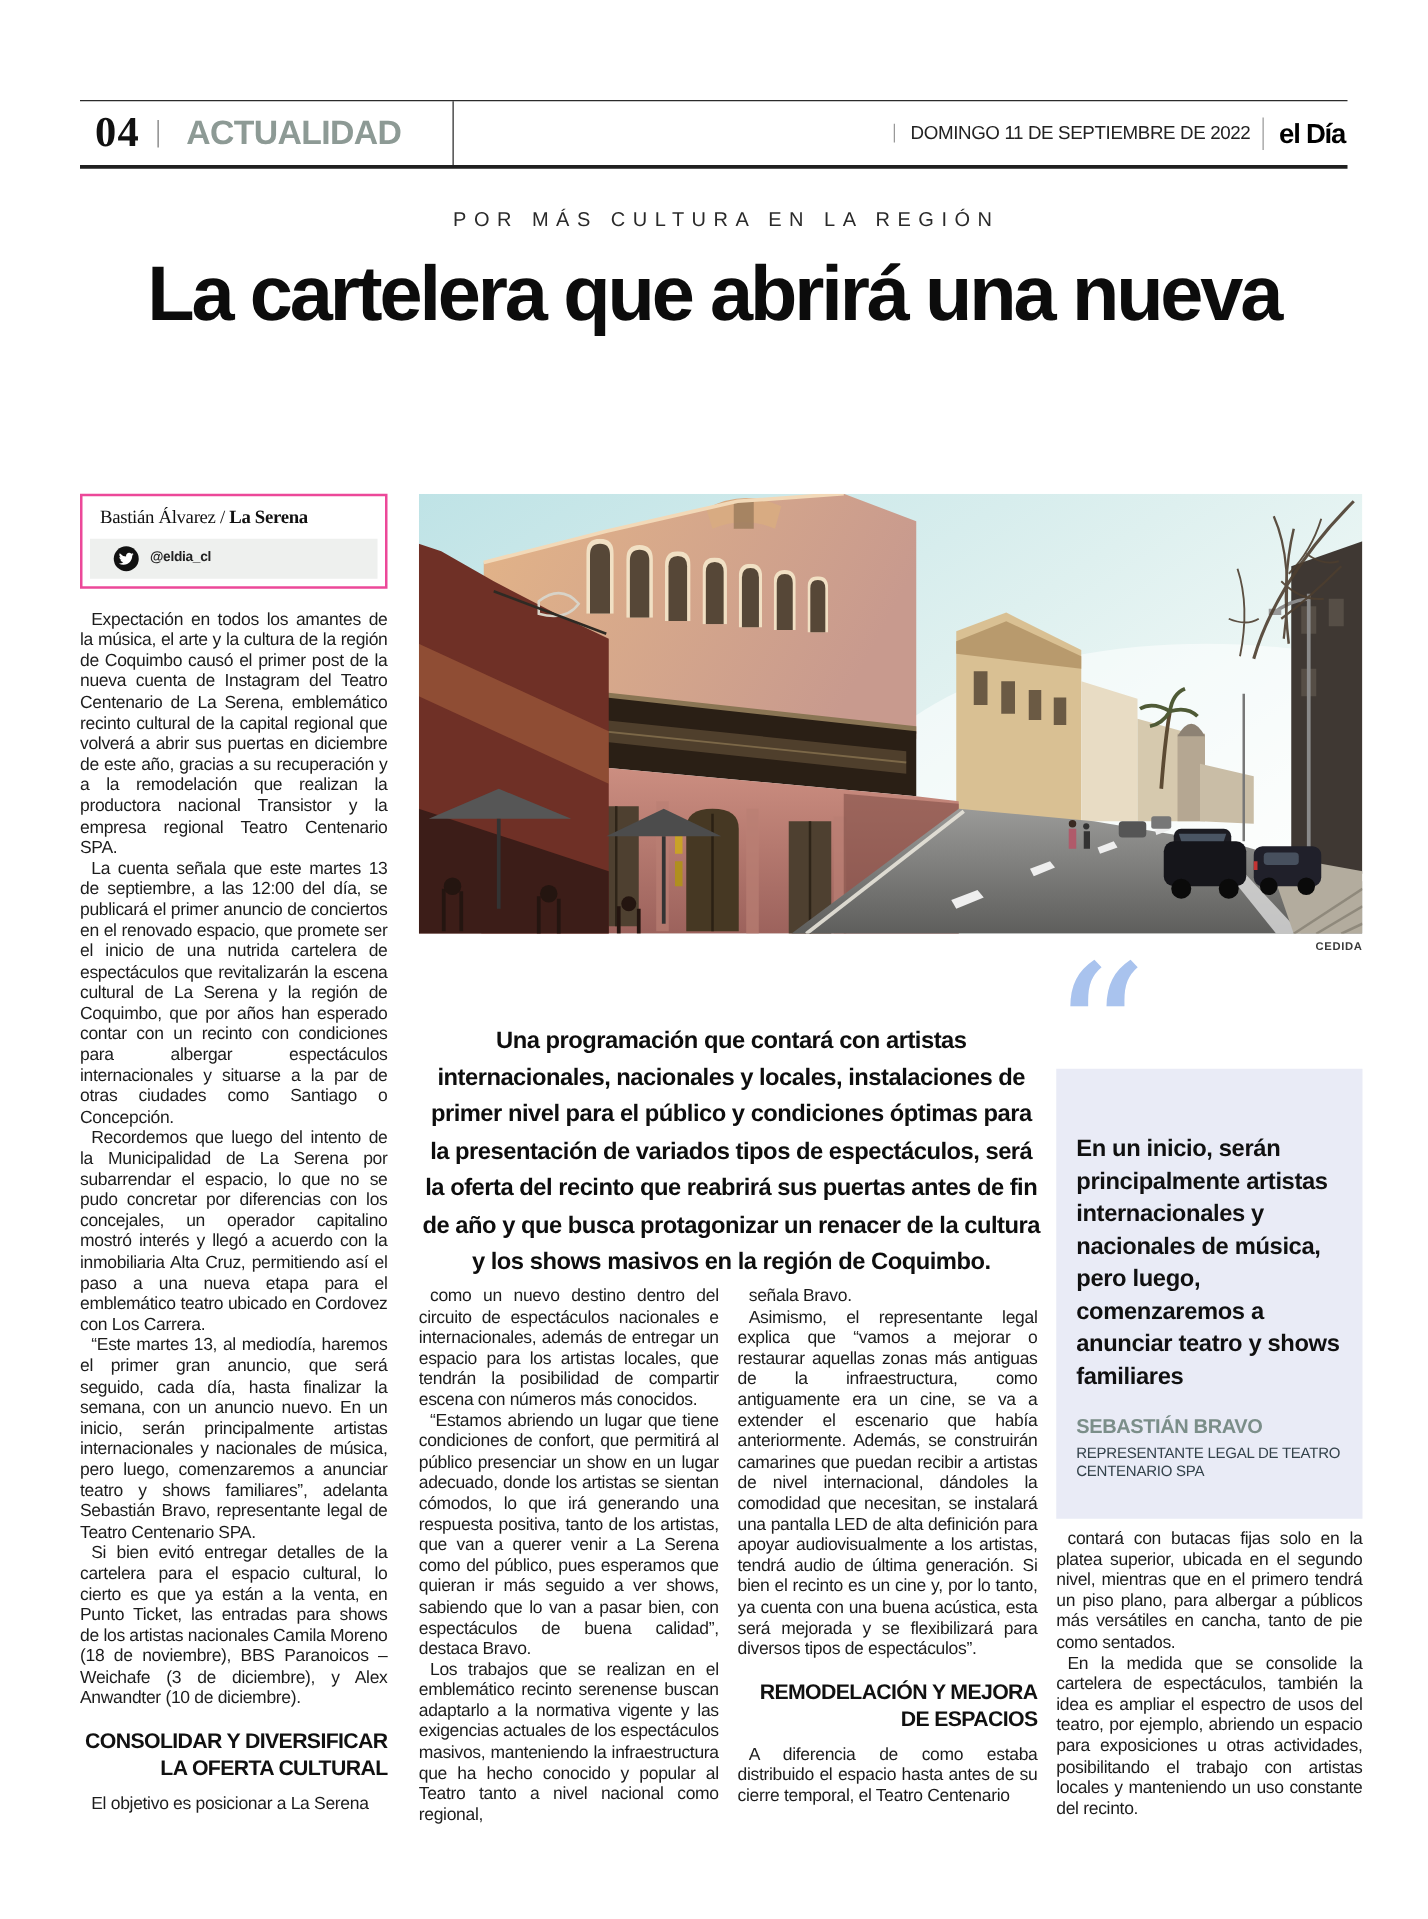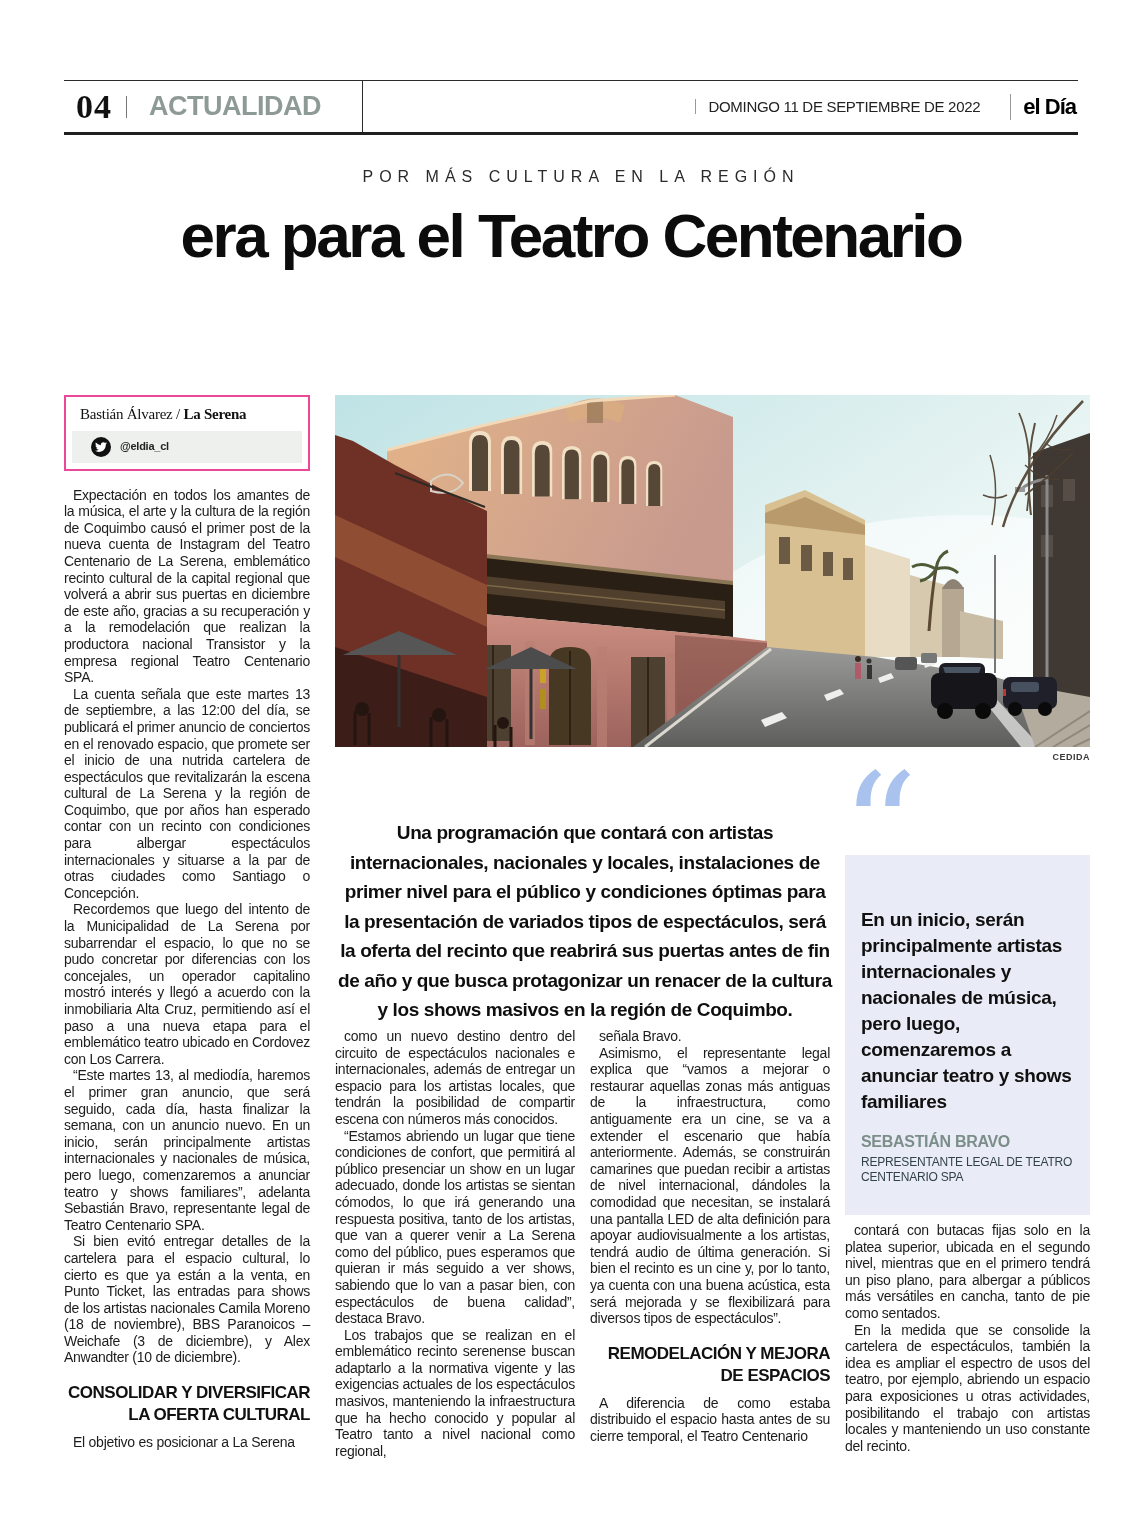--- a/index.html
+++ b/index.html
@@ -11,21 +11,21 @@
   .hdr-rule-bottom{position:absolute;left:64px;top:132px;width:1014px;height:3px;background:#1f1f1f;}
   .hdr-left{position:absolute;left:64px;top:81px;width:298px;height:51px;border-right:1px solid #2b2b2b;
             display:flex;align-items:center;}
   .page-num{font-family:"Liberation Serif",serif;font-size:34px;font-weight:700;color:#111;
             padding:0 14px 0 12px;letter-spacing:1px;}
   .hdr-sep{width:1px;height:22px;background:#777;margin-right:22px;}
   .section-name{font-size:27px;font-weight:700;color:#8d9a95;letter-spacing:-0.5px;text-align:right;}
   .hdr-right{position:absolute;right:66px;top:81px;height:51px;display:flex;align-items:center;gap:10px;}
   .hdr-date{font-size:15px;color:#222;letter-spacing:-0.3px;border-left:1px solid #999;padding-left:12px;
             line-height:15px;}
-  .brand{font-size:22px;font-weight:700;color:#000;letter-spacing:-1px;border-left:1px solid #999;padding-left:12px;margin-left:20px;}
+  .brand{font-size:22px;font-weight:700;color:#000;letter-spacing:-1px;border-left:1px solid #999;padding-left:12px;}
 
   
   .kicker{position:absolute;left:10px;top:168px;width:100%;text-align:center;font-size:16px;color:#2a2a2a;
           letter-spacing:6px;font-weight:400;}
   .headline{position:absolute;left:0;top:196px;width:100%;text-align:center;font-weight:700;color:#0c0c0c;
             font-size:62px;line-height:80px;letter-spacing:-2.5px;}
 
   
   .byline-box{border:2px solid #ec4899;margin-bottom:16px;background:#fff;}
   .byline-name{font-family:"Liberation Serif",serif;font-size:15px;color:#111;padding:9px 10px 8px 14px;}
@@ -78,21 +78,21 @@
     <span class="section-name">ACTUALIDAD</span>
   </div>
   <div class="hdr-right">
     <span class="hdr-date">DOMINGO 11 DE SEPTIEMBRE DE 2022</span>
     <span class="brand">el Día</span>
   </div>
   <div class="hdr-rule-bottom"></div>
 
   <div class="kicker">POR MÁS CULTURA EN LA REGIÓN</div>
   <div class="headline">
-    <div>era para el Teatro Centenario</div>
+    <div>La cartelera que abrirá una nueva</div>
   </div>
 
   <div class="col" id="col1">
     <div class="byline-box">
       <div class="byline-name">
         <span>Bastián Álvarez /</span>
         <b>La Serena</b>
       </div>
       <div class="byline-social">
         <span class="tw-circle">

